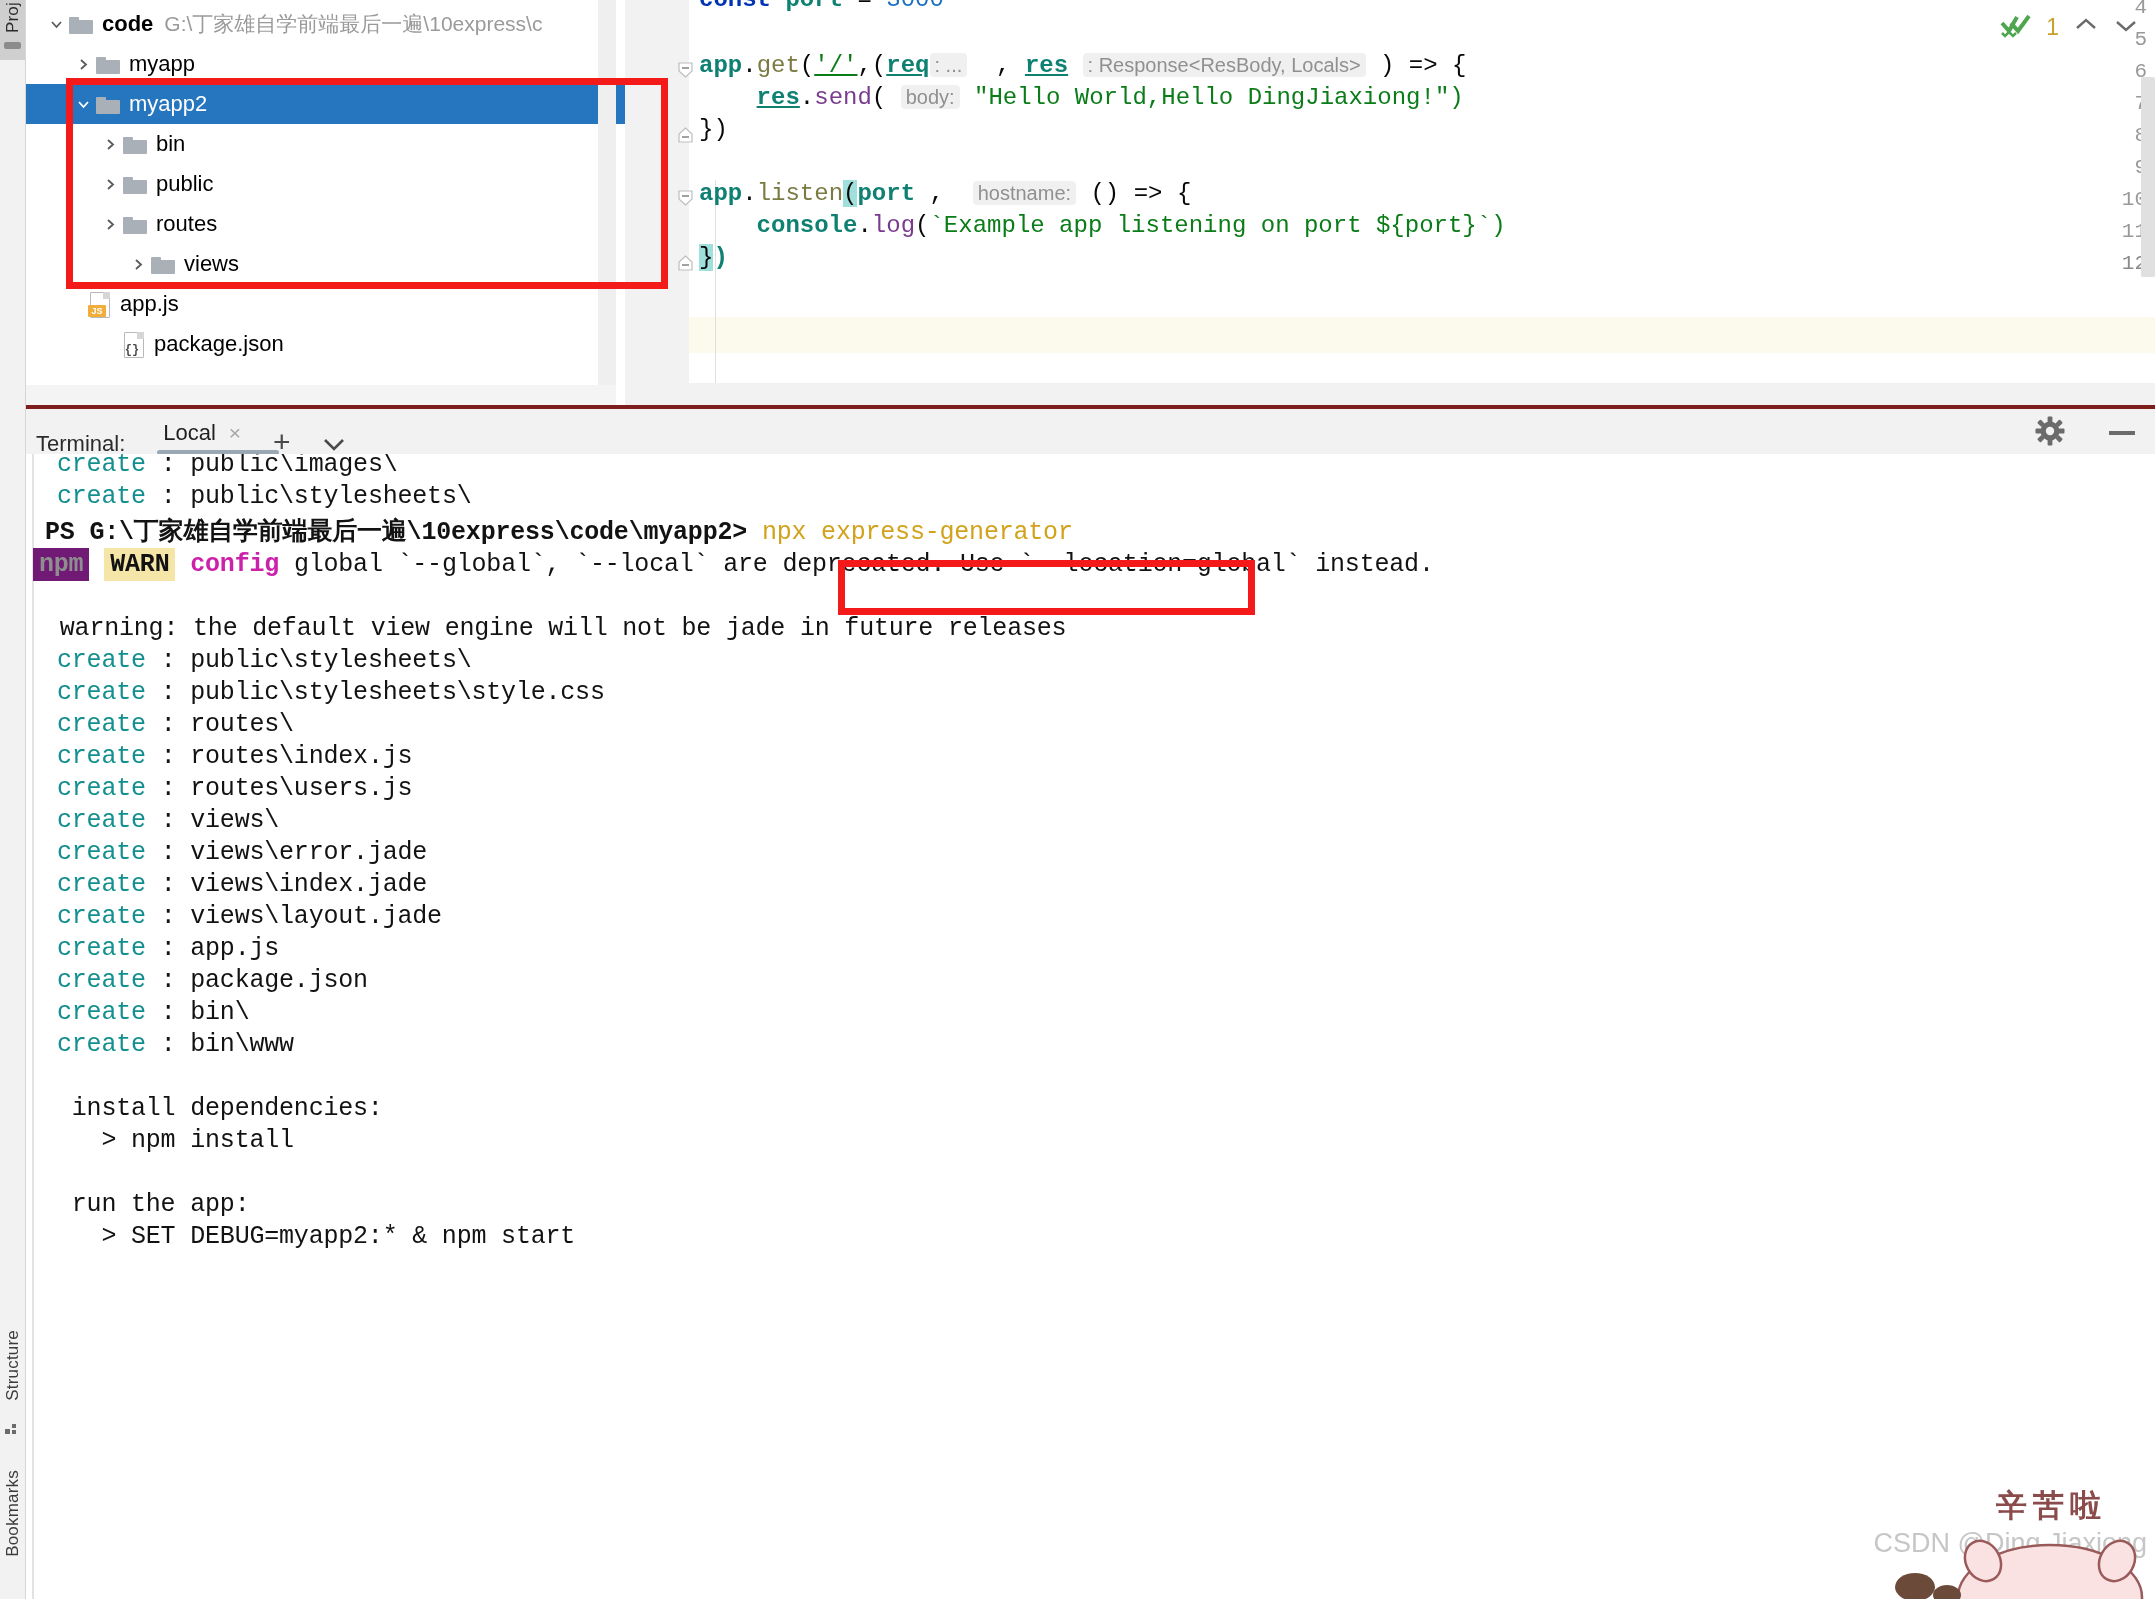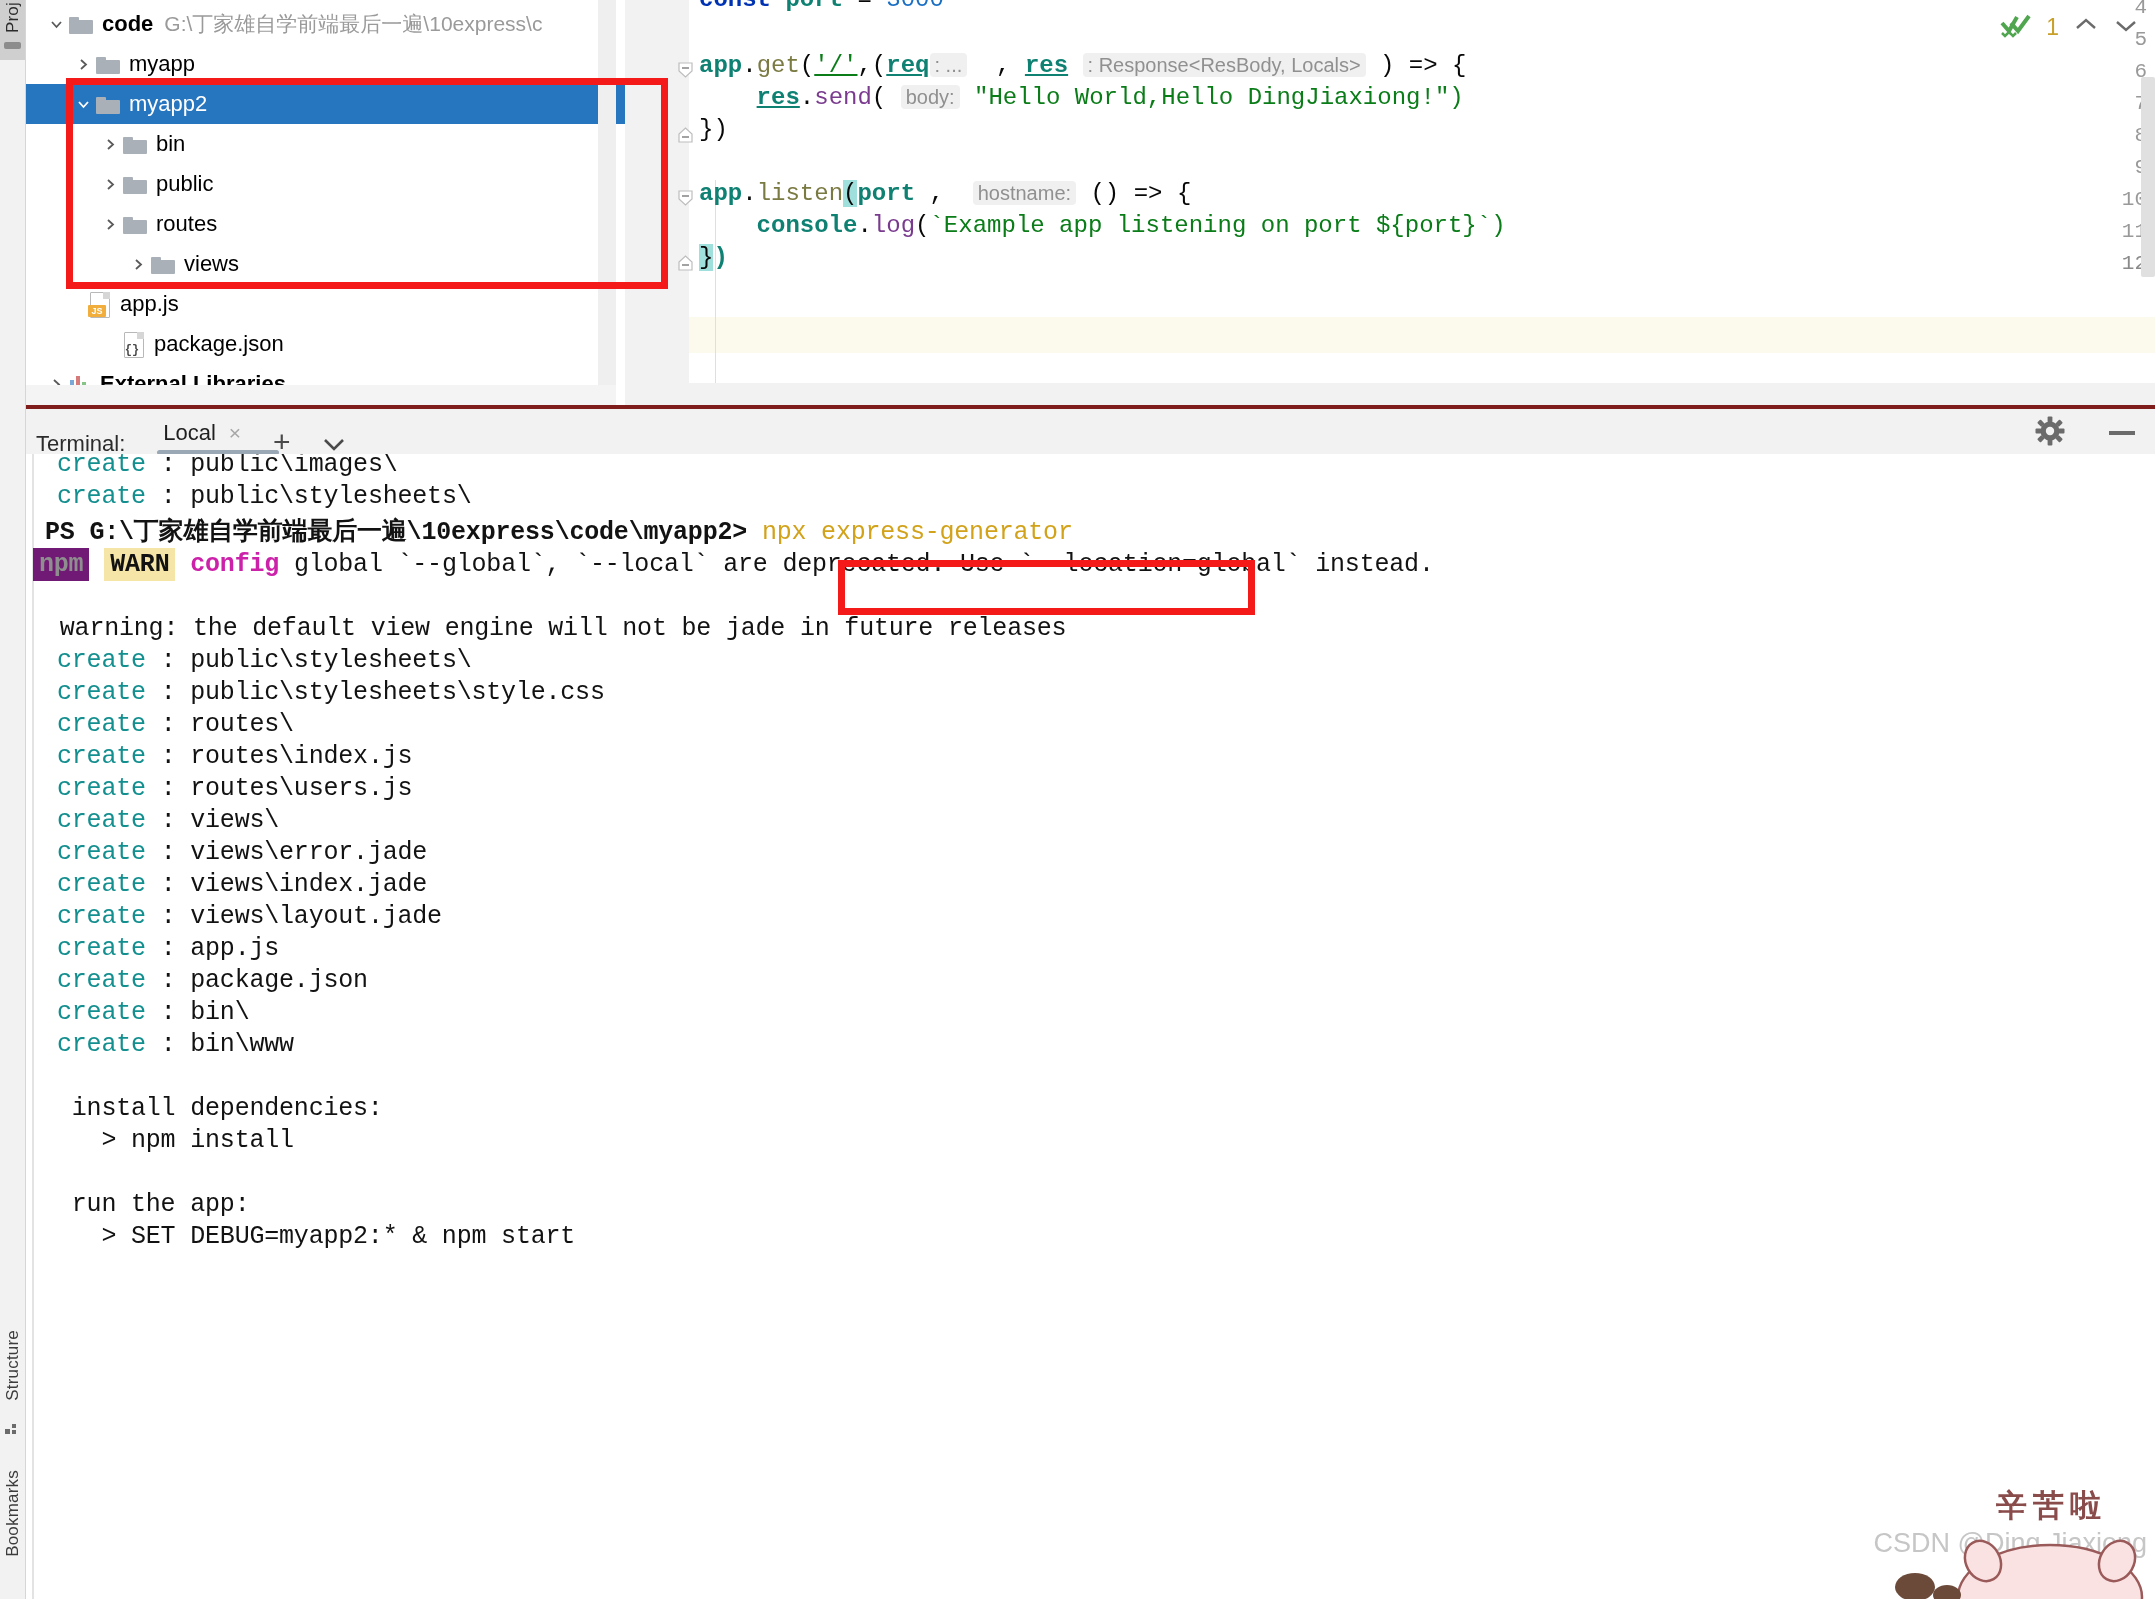--- a/index.html
+++ b/index.html
@@ -322,35 +322,20 @@
 
   <div class="tree-row" style="top:324px;padding-left:98px;">
     <span class="json-ico">
       <span class="pagebg"></span>
         <span class="pagefold"></span>
       <span class="json-badge">{}</span>
     </span>
     <span class="tree-label">package.json</span>
   </div>
 
-  <div class="tree-row" style="top:364px;padding-left:18px;">
-    <span class="arrow">
-      <svg width="15" height="15" viewBox="0 0 15 15">
-          <polyline points="5,3 10,7.5 5,12" fill="none" stroke="#5a5a5a" stroke-width="1.8"></polyline>
-        </svg>
-    </span>
-    <span class="extlib-ico">
-      <svg width="22" height="20" viewBox="0 0 22 20">
-          <rect x="1" y="6" width="4" height="12" fill="#7aa7d6"></rect>
-          <rect x="7" y="2" width="4" height="16" fill="#d67a7a"></rect>
-          <rect x="13" y="8" width="4" height="10" fill="#87c487"></rect>
-        </svg>
-    </span>
-    <span class="tree-label bold">External Libraries</span>
-  </div>
 
 </div>
 <div id="tree-vscroll-track">
   <div id="tree-vscroll"></div>
 </div>
 <div id="tree-hscroll-track">
   <div id="tree-hscroll"></div>
 </div>
 
 <div id="editor-top-border"></div>

